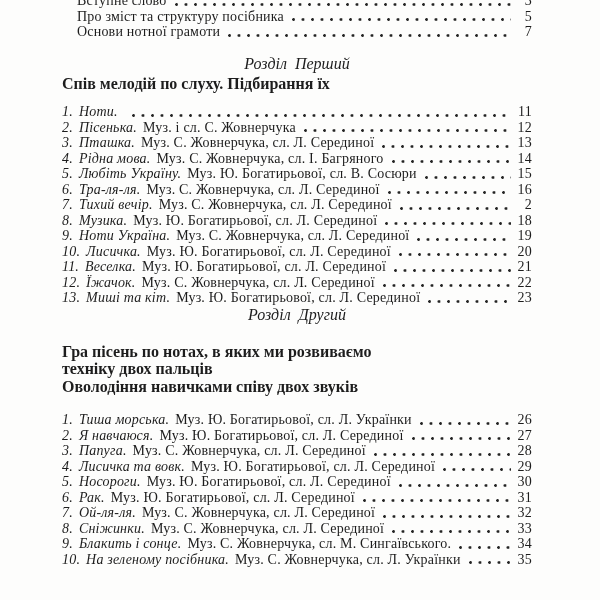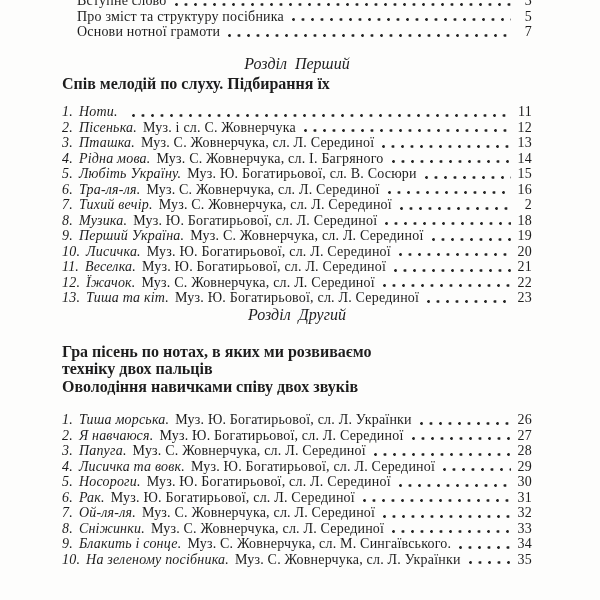--- a/index.html
+++ b/index.html
@@ -176,21 +176,21 @@
         <div class="toc-row">
           <span class="num">8.</span>
           <span class="title-it">Музика.</span>
           <span class="credits">Муз. Ю. Богатирьової, сл. Л. Серединої</span>
           <span class="leader"></span>
           <span class="pageno">18</span>
         </div>
 
         <div class="toc-row">
           <span class="num">9.</span>
-          <span class="title-it">Перший Україна.</span>
+          <span class="title-it">Ноти Україна.</span>
           <span class="credits">Муз. С. Жовнерчука, сл. Л. Серединої</span>
           <span class="leader"></span>
           <span class="pageno">19</span>
         </div>
 
         <div class="toc-row">
           <span class="num">10.</span>
           <span class="title-it">Лисичка.</span>
           <span class="credits">Муз. Ю. Богатирьової, сл. Л. Серединої</span>
           <span class="leader"></span>
@@ -208,21 +208,21 @@
         <div class="toc-row">
           <span class="num">12.</span>
           <span class="title-it">Їжачок.</span>
           <span class="credits">Муз. С. Жовнерчука, сл. Л. Серединої</span>
           <span class="leader"></span>
           <span class="pageno">22</span>
         </div>
 
         <div class="toc-row">
           <span class="num">13.</span>
-          <span class="title-it">Тиша та кіт.</span>
+          <span class="title-it">Миші та кіт.</span>
           <span class="credits">Муз. Ю. Богатирьової, сл. Л. Серединої</span>
           <span class="leader"></span>
           <span class="pageno">23</span>
         </div>
 
     </div>
 
     <div class="chapter-heading heading-2">Розділ Другий</div>
     <div class="titles-2">
       <div class="section-title">Гра пісень по нотах, в яких ми розвиваємо</div>

